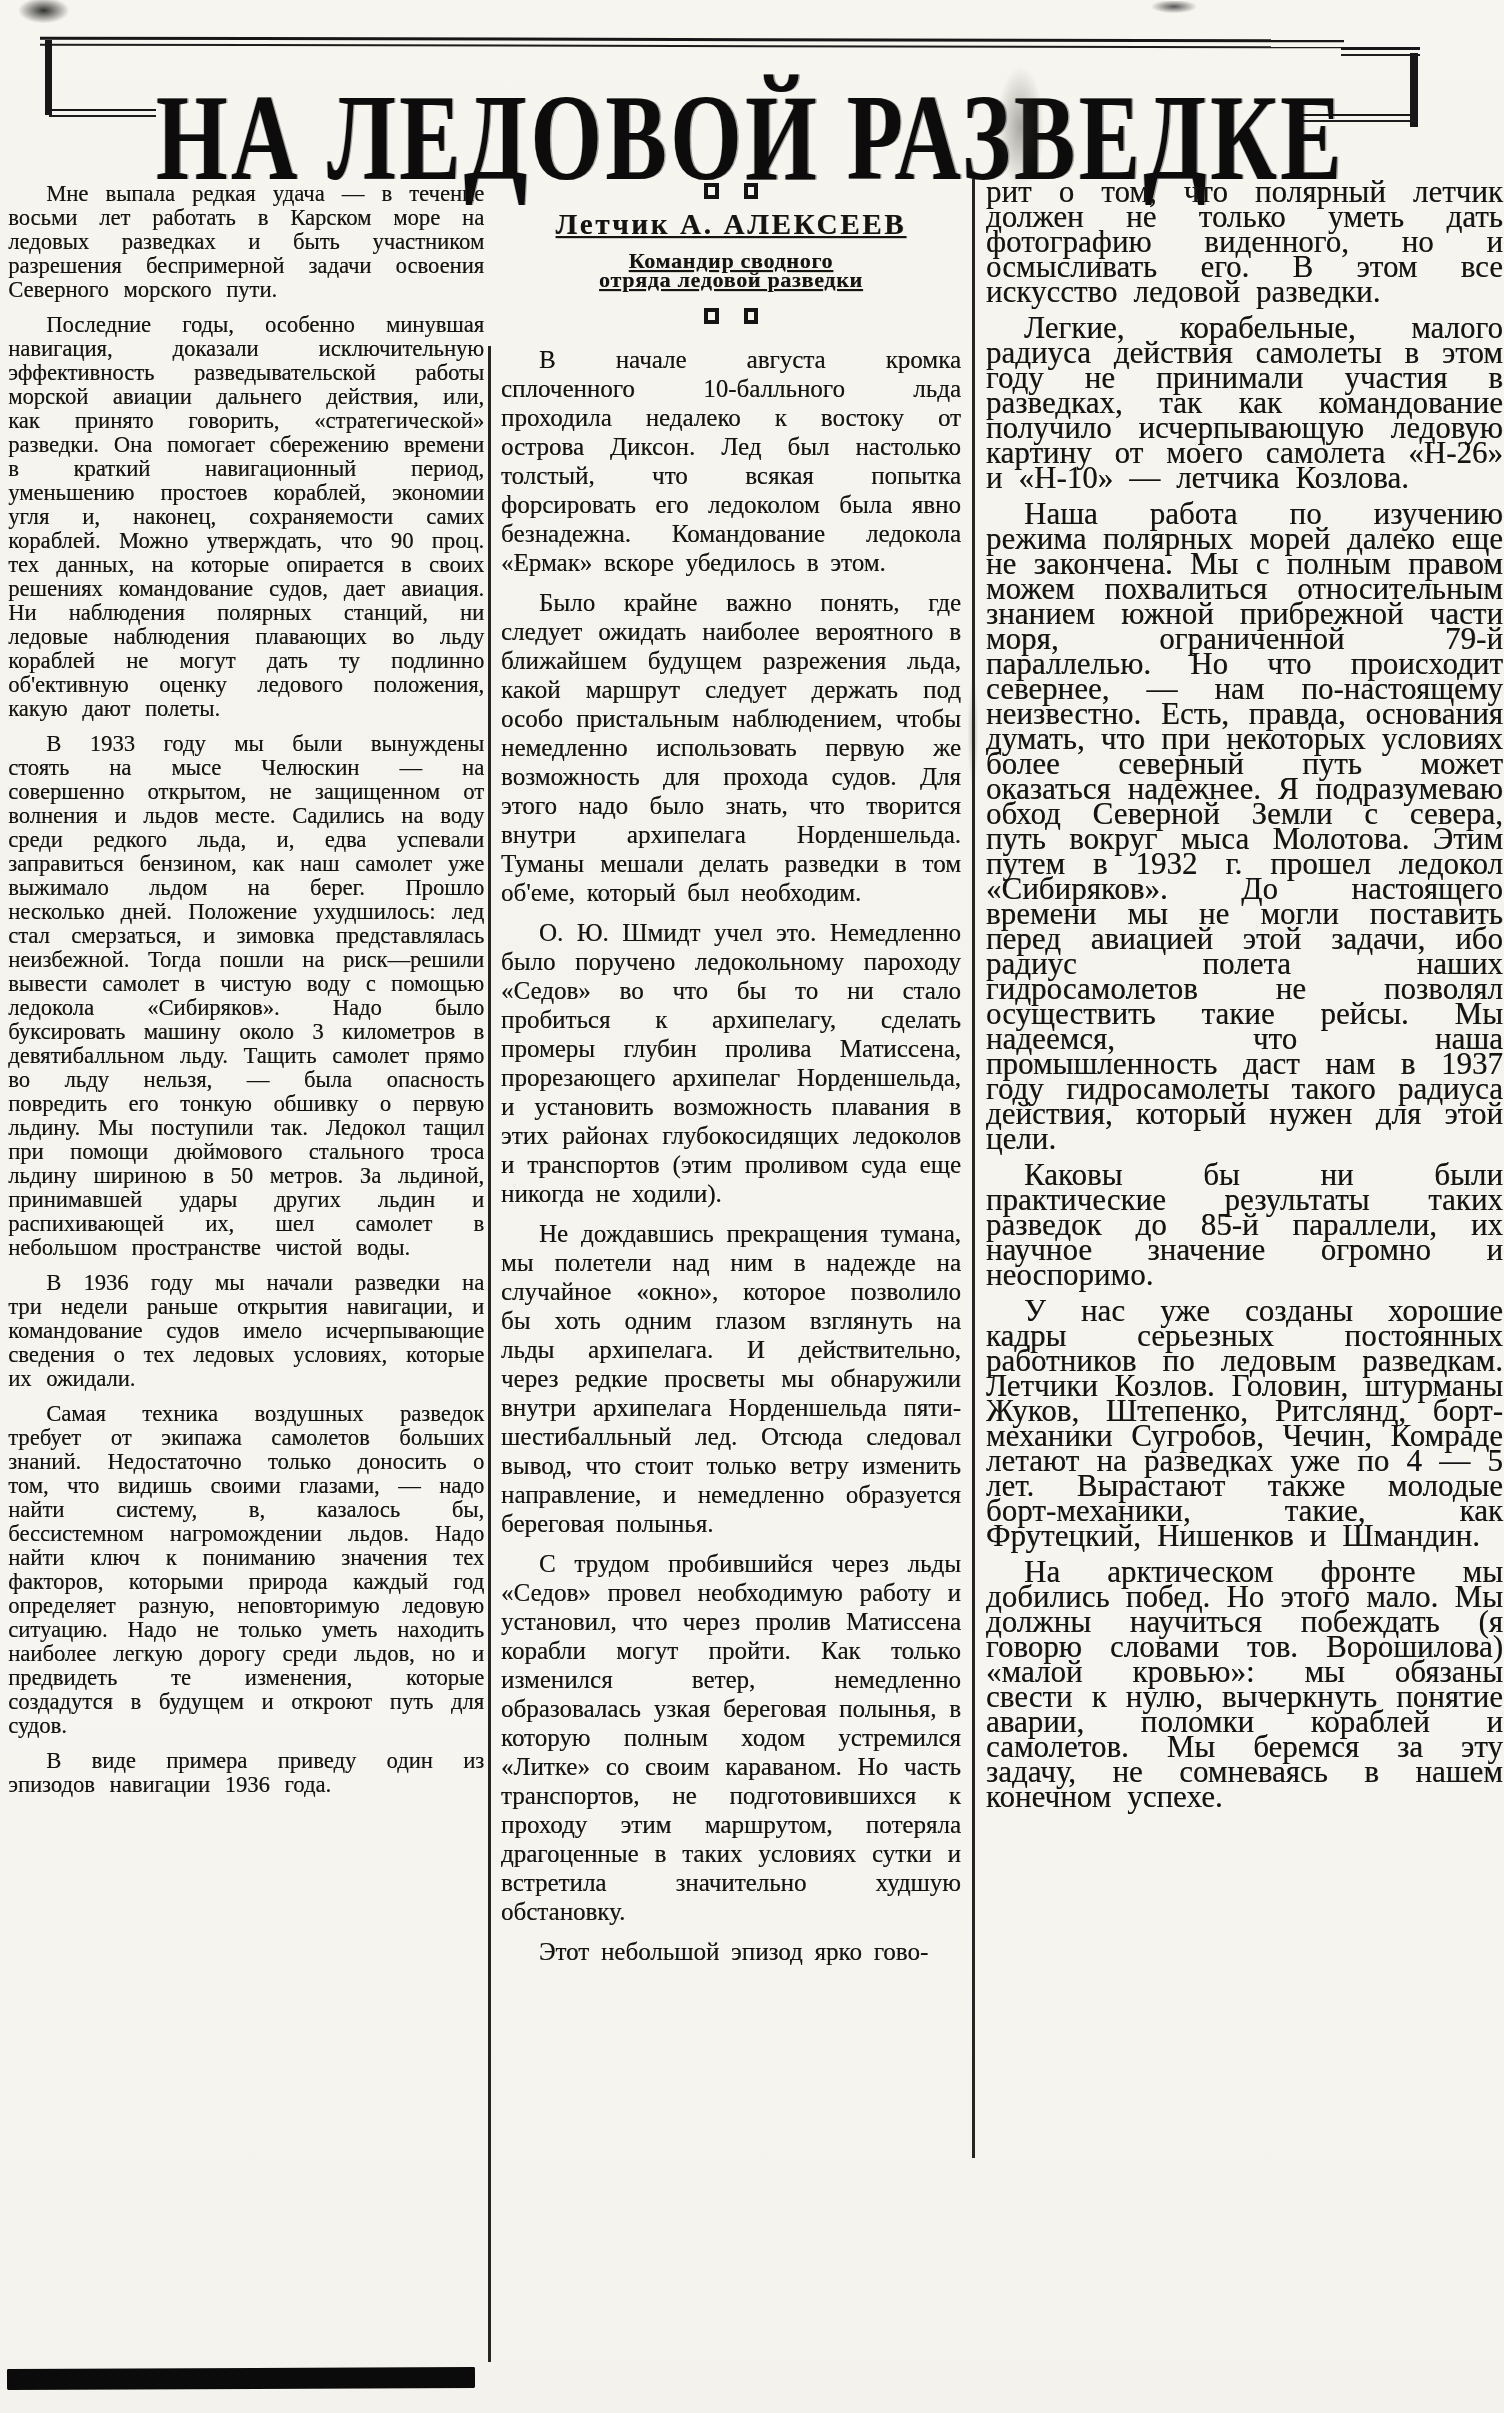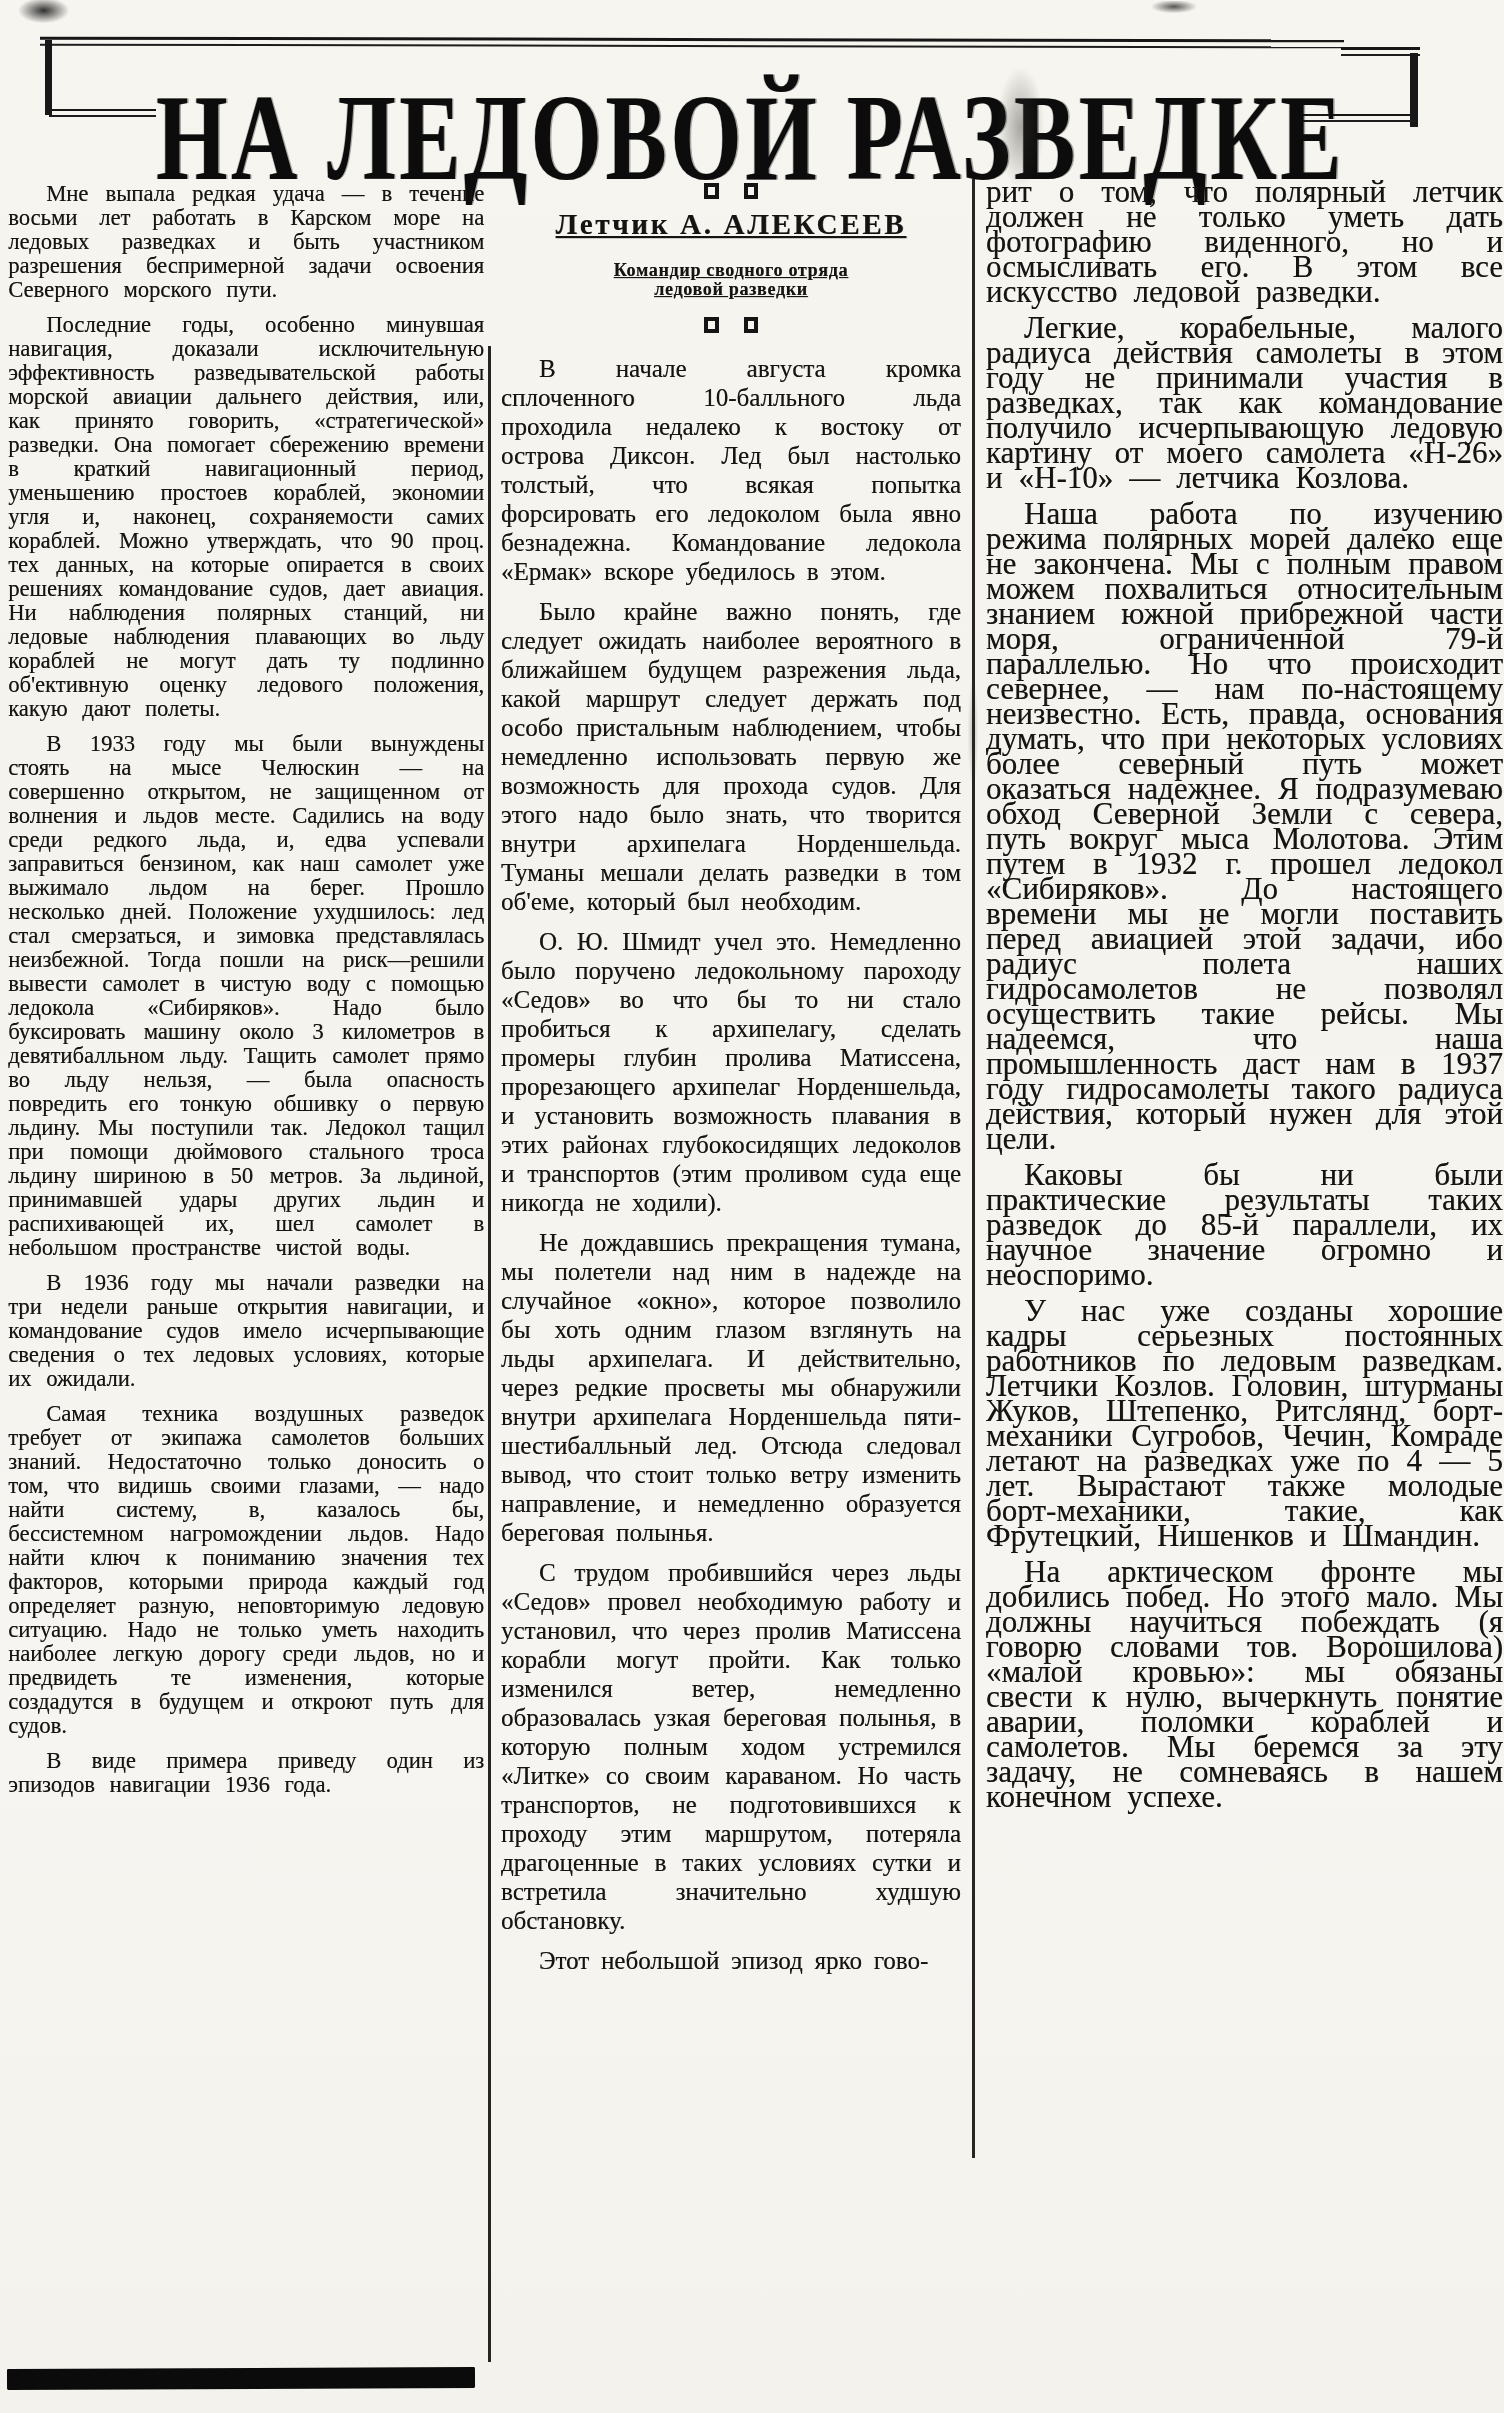--- a/index.html
+++ b/index.html
@@ -57,22 +57,22 @@
   
   .byline { text-align: center; word-spacing: normal; margin-bottom: 0; text-decoration: underline; }
   .orn-row { display: flex; justify-content: center; gap: 25px; }
   .orn-sq { display: block; width: 6.2px; height: 8.2px; border: 4.1px solid #141414; background: transparent; }
   .byline-author {
     font-weight: bold; font-size: 29px; letter-spacing: 2.7px;
     margin-top: 9.6px; line-height: 31.5px;
     text-shadow: 0.4px 0.4px 0.3px rgba(15,15,15,0.5);
   }
   .byline-role {
-    font-weight: bold; font-size: 18px; line-height: 18.5px; letter-spacing: 0.7px;
-    width: 279px; margin: 21px auto 0 auto;
+    font-weight: bold; font-size: 22px; line-height: 18.5px; letter-spacing: 0.7px;
+    width: 279px; margin: 12px auto 0 auto;
     text-shadow: 0.3px 0.3px 0.3px rgba(15,15,15,0.5);
   }
   .orn-row.second { margin-top: 19px; }
   .col-2 .paras { margin-top: 20.5px; }
 
   
   .bottom-bar {
     position: absolute; left: 6.8px; top: 2368px; width: 468px; height: 20.5px;
     background: #0b0b0b; transform: rotate(-0.25deg); border-radius: 1.4px;
   }

